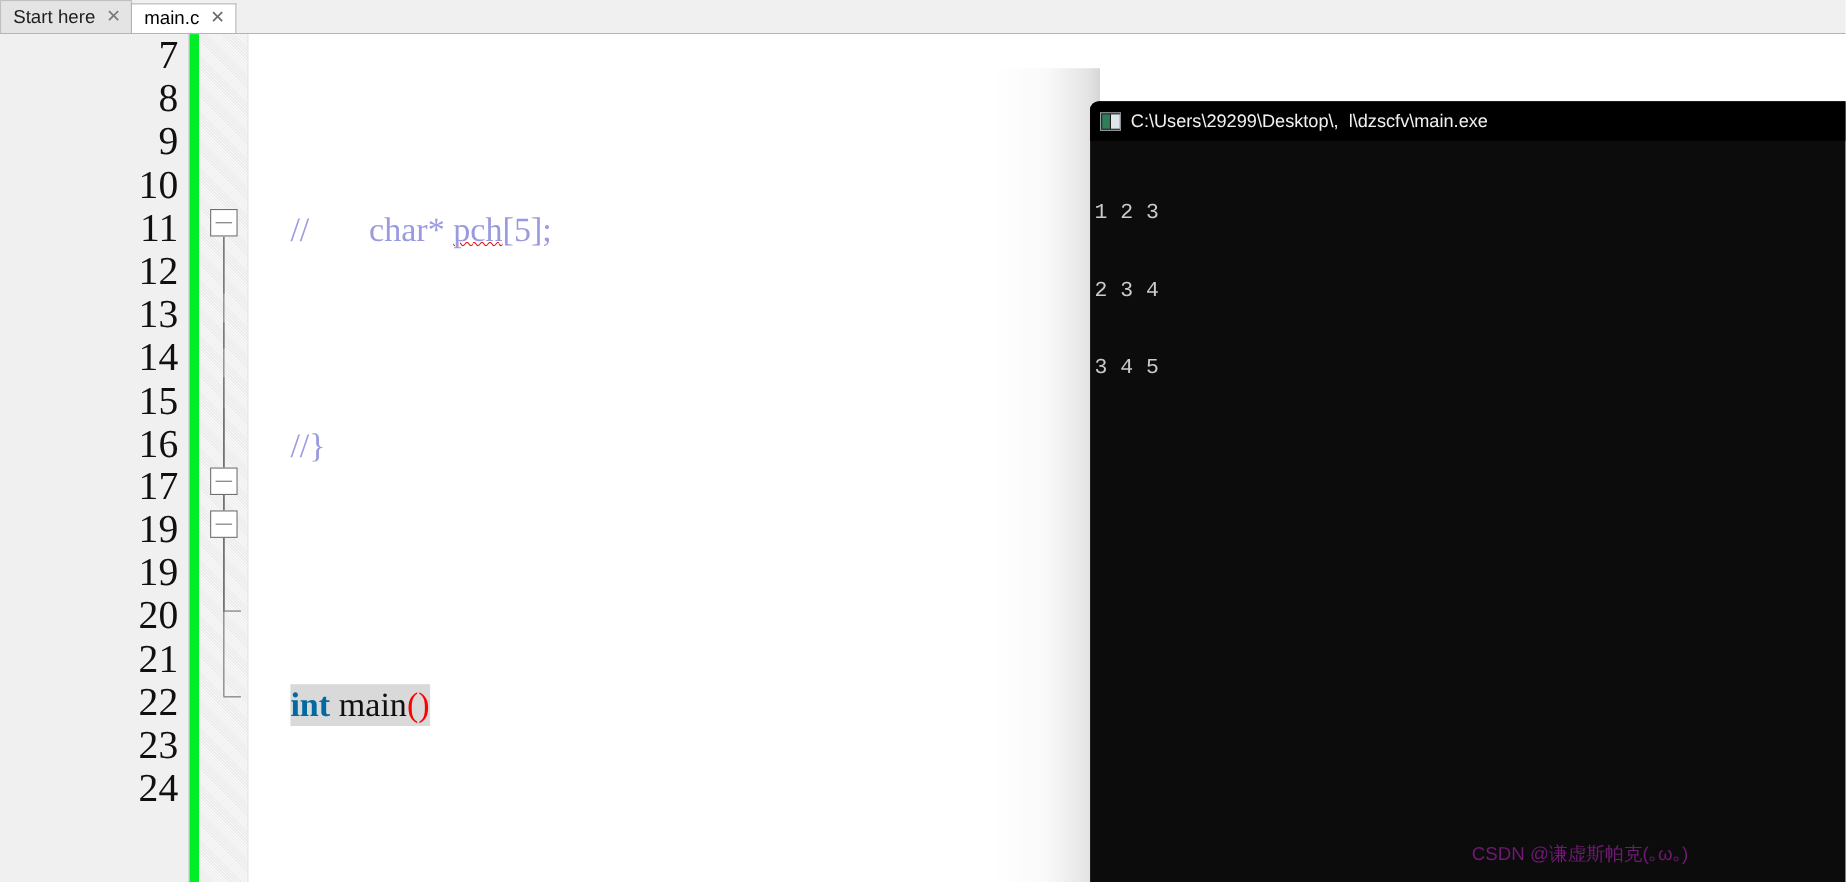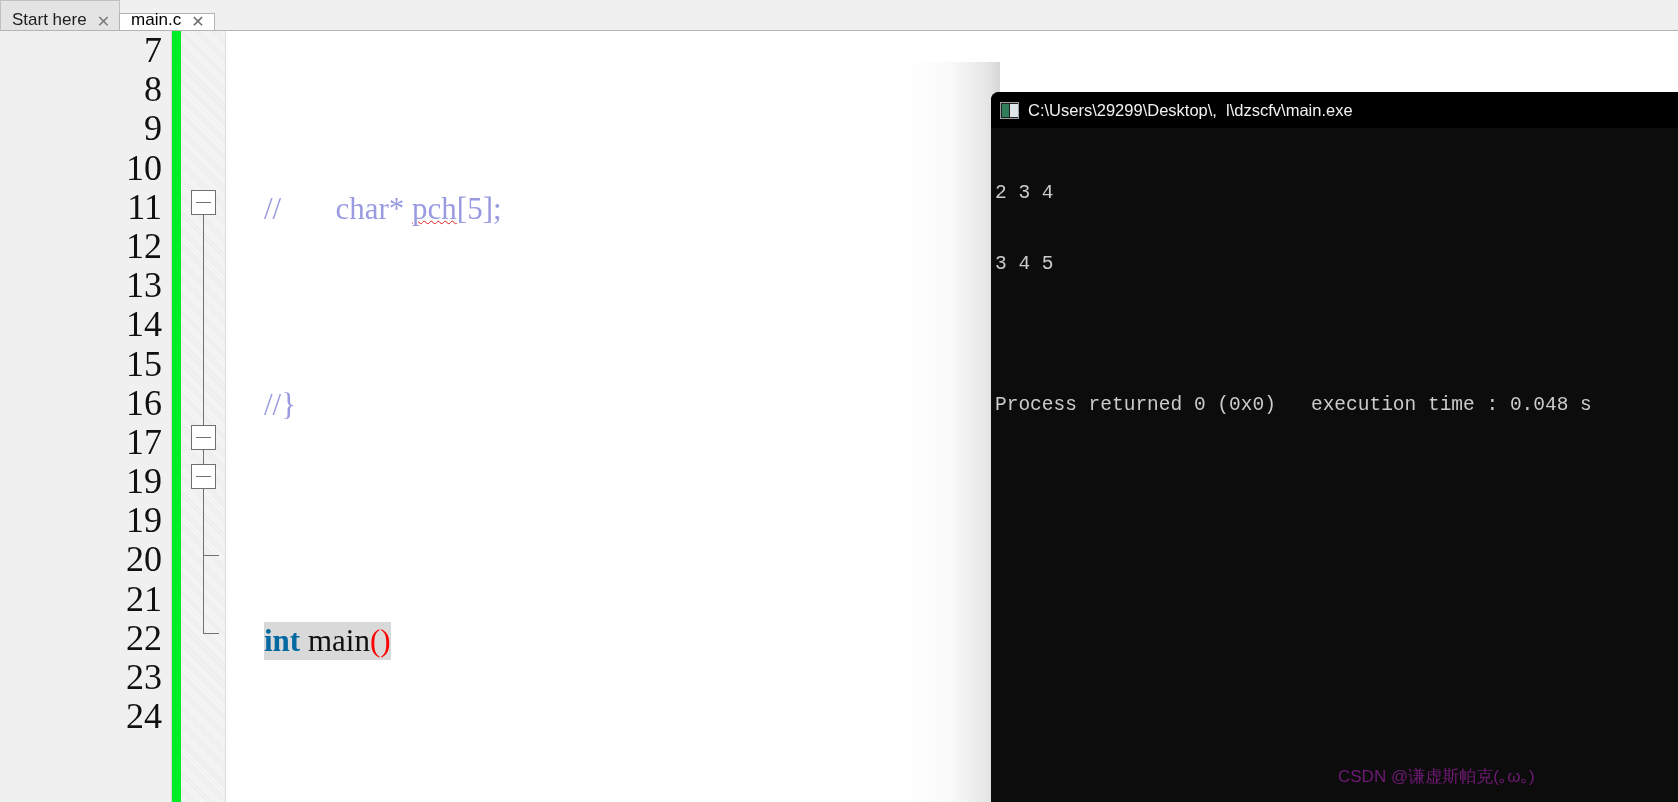--- a/index.html
+++ b/index.html
@@ -20,35 +20,35 @@
   
   .tabbar {
     position: absolute; left: 0; top: 0;
     width: 1678px; height: 31px;
     background: #f0f0f0;
     border-bottom: 1px solid #b4b4b4;
     display: flex; align-items: flex-end;
   }
   .tab {
     height: 30px;
-    display: flex; align-items: flex-end;
+    display: flex; align-items: center;
     padding: 0 9px 0 11px;
     font-size: 17px;
     color: #202020;
     background: #e4e4e4;
     border: 1px solid #c0c0c0;
     border-bottom: none;
     margin-right: -1px;
     cursor: default;
     font-family: "Liberation Sans", sans-serif;
   }
   .tab.active {
     background: #ffffff;
     border-color: #b4b4b4;
-    height: 17px;
+    height: 27px;
     color: #000;
   }
   .tab-label { white-space: nowrap; }
   .tab-close {
     margin-left: 10px;
     font-size: 16px;
     color: #7a7a7a;
     line-height: 1;
     font-family: "Liberation Sans", sans-serif;
   }
@@ -334,23 +334,23 @@
   </div>
 
   <div class="console-shadow"></div>
 
   <div class="console">
     <div class="console-titlebar">
       <span class="console-icon"></span>
       <span class="console-title">C:\Users\29299\Desktop\,  l\dzscfv\main.exe</span>
     </div>
     <div class="console-body">
+      <div>1 2 3</div>
       <div>2 3 4</div>
       <div>3 4 5</div>
       <div></div>
-      <div>Process returned 0 (0x0)   execution time : 0.048 s</div>
     </div>
 
   </div>
 
   <div class="watermark">CSDN @谦虚斯帕克(｡ω｡)</div>
 
 </div>
 
 </body></html>

